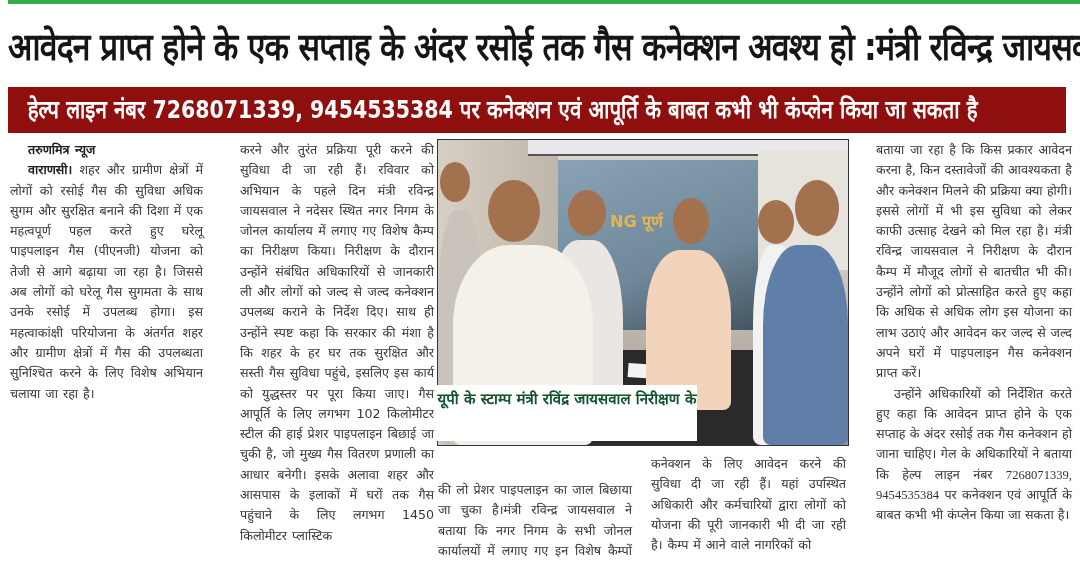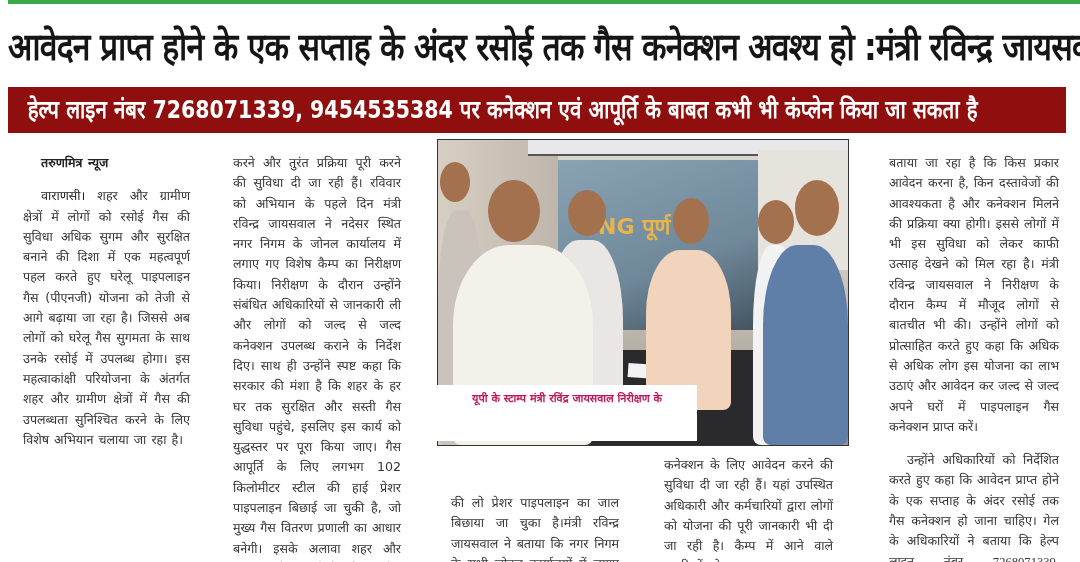--- a/index.html
+++ b/index.html
@@ -23,47 +23,47 @@
   .sub-banner span {
     display: block; font-weight: bold; font-size: 25px; line-height: 46px;
     white-space: nowrap; padding-left: 24px;
     transform-origin: left center; transform: scaleX(0.82);
   }
   .col {
     position: absolute; top: 140px;
     font-size: 12.6px; line-height: 20.3px; color: #333;
     text-align: justify; word-spacing: 1px;
   }
-  .col p { margin: 13px; text-indent: 0; }
+  .col p { margin: 0; text-indent: 0; }
   .col p.indent { text-indent: 18px; }
   .col1 { left: 10px; width: 193px; }
-  .col2 { left: 220px; width: 194px; }
+  .col2 { left: 240px; width: 194px; }
   .col3 { left: 438px; width: 194px; top: 480px; }
-  .col4 { left: 651px; width: 195px; top: 442px; }
+  .col4 { left: 651px; width: 195px; top: 454px; }
   .col5 { left: 876px; width: 196px; font-family: Liberation Serif, serif; }
   .byline { font-weight: bold; color: #222; }
-  .dateline { font-weight: normal; color: #222; }
+  .dateline { font-weight: bold; color: #222; }
   .photo {
     position: absolute; left: 437px; top: 139px; width: 410px; height: 305px;
     border: 1px solid #333; overflow: hidden;
     background: linear-gradient(180deg, #d9d6d1 0%, #cfcac3 40%, #9b9287 100%);
   }
   .photo .banner-back { position: absolute; left: 90px; top: 0; width: 320px; height: 14px; background: #e8e8ea; border-bottom: 2px solid #555; }
   .photo .poster { position: absolute; left: 120px; top: 20px; width: 215px; height: 170px; background: linear-gradient(160deg, #8aa3b4 0%, #6e8799 60%, #41515d 100%); }
-  .photo .poster-text { position: absolute; left: 160px; top: 70px; color: #e9b54a; font-weight: bold; font-size: 22px; }
+  .photo .poster-text { position: absolute; left: 172px; top: 70px; color: #e9b54a; font-weight: bold; font-size: 16px; }
   .photo .wall-l { position: absolute; left: 0; top: 0; width: 120px; height: 305px; background: linear-gradient(90deg, #d8cfc4, #bfb6ab); }
   .photo .wall-r { position: absolute; right: 0; top: 10px; width: 90px; height: 120px; background: #e6e2dc; }
   .photo .desk { position: absolute; left: 140px; top: 210px; width: 230px; height: 95px; background: #2a2a2c; }
   .photo .paper { position: absolute; left: 190px; top: 225px; width: 60px; height: 14px; background: #f3f3f3; transform: rotate(4deg); }
   .person { position: absolute; border-radius: 40% 40% 8px 8px; }
   .head { position: absolute; border-radius: 50%; background: #a4714e; }
   .caption {
     position: absolute; left: 437px; top: 385px; width: 260px; height: 52px;
     background: #fff; text-align: center; font-weight: bold;
-    font-size: 11px; line-height: 20px; color: #be185d; padding-top: 4px;
+    font-size: 15px; line-height: 20px; color: #14532d; padding-top: 4px;
   }
 </style>
 </head>
 <body>
 
 <div class="top-bar"></div>
 
 <div class="headline">आवेदन प्राप्त होने के एक सप्ताह के अंदर रसोई तक गैस कनेक्शन अवश्य हो  :मंत्री रविन्द्र जायसवाल</div>
 
 <div class="sub-banner">
@@ -109,14 +109,14 @@
 <div class="col col3">
   <p>की लो प्रेशर पाइपलाइन का जाल बिछाया जा चुका है।मंत्री रविन्द्र जायसवाल ने बताया कि नगर निगम के सभी जोनल कार्यालयों में लगाए गए इन विशेष कैम्पों में लोगों को घरेलू पाइपलाइन गैस</p>
 </div>
 
 <div class="col col4">
   <p>कनेक्शन के लिए आवेदन करने की सुविधा दी जा रही हैं। यहां उपस्थित अधिकारी और कर्मचारियों द्वारा लोगों को योजना की पूरी जानकारी भी दी जा रही है। कैम्प में आने वाले नागरिकों को</p>
 </div>
 
 <div class="col col5">
   <p>बताया जा रहा है कि किस प्रकार आवेदन करना है, किन दस्तावेजों की आवश्यकता है और कनेक्शन मिलने की प्रक्रिया क्या होगी। इससे लोगों में भी इस सुविधा को लेकर काफी उत्साह देखने को मिल रहा है। मंत्री रविन्द्र जायसवाल ने निरीक्षण के दौरान कैम्प में मौजूद लोगों से बातचीत भी की। उन्होंने लोगों को प्रोत्साहित करते हुए कहा कि अधिक से अधिक लोग इस योजना का लाभ उठाएं और आवेदन कर जल्द से जल्द अपने घरों में पाइपलाइन गैस कनेक्शन प्राप्त करें।</p>
-  <p class="indent">उन्होंने अधिकारियों को निर्देशित करते हुए कहा कि आवेदन प्राप्त होने के एक सप्ताह के अंदर रसोई तक गैस कनेक्शन हो जाना चाहिए। गेल के अधिकारियों ने बताया कि हेल्प लाइन नंबर 7268071339, 4180013574 पर कनेक्शन एवं आपूर्ति के बाबत कभी भी कंप्लेन किया जा सकता है।</p>
+  <p class="indent">उन्होंने अधिकारियों को निर्देशित करते हुए कहा कि आवेदन प्राप्त होने के एक सप्ताह के अंदर रसोई तक गैस कनेक्शन हो जाना चाहिए। गेल के अधिकारियों ने बताया कि हेल्प लाइन नंबर 7268071339, 9454535384 पर कनेक्शन एवं आपूर्ति के बाबत कभी भी कंप्लेन किया जा सकता है।</p>
 </div>
 
 </body></html>

